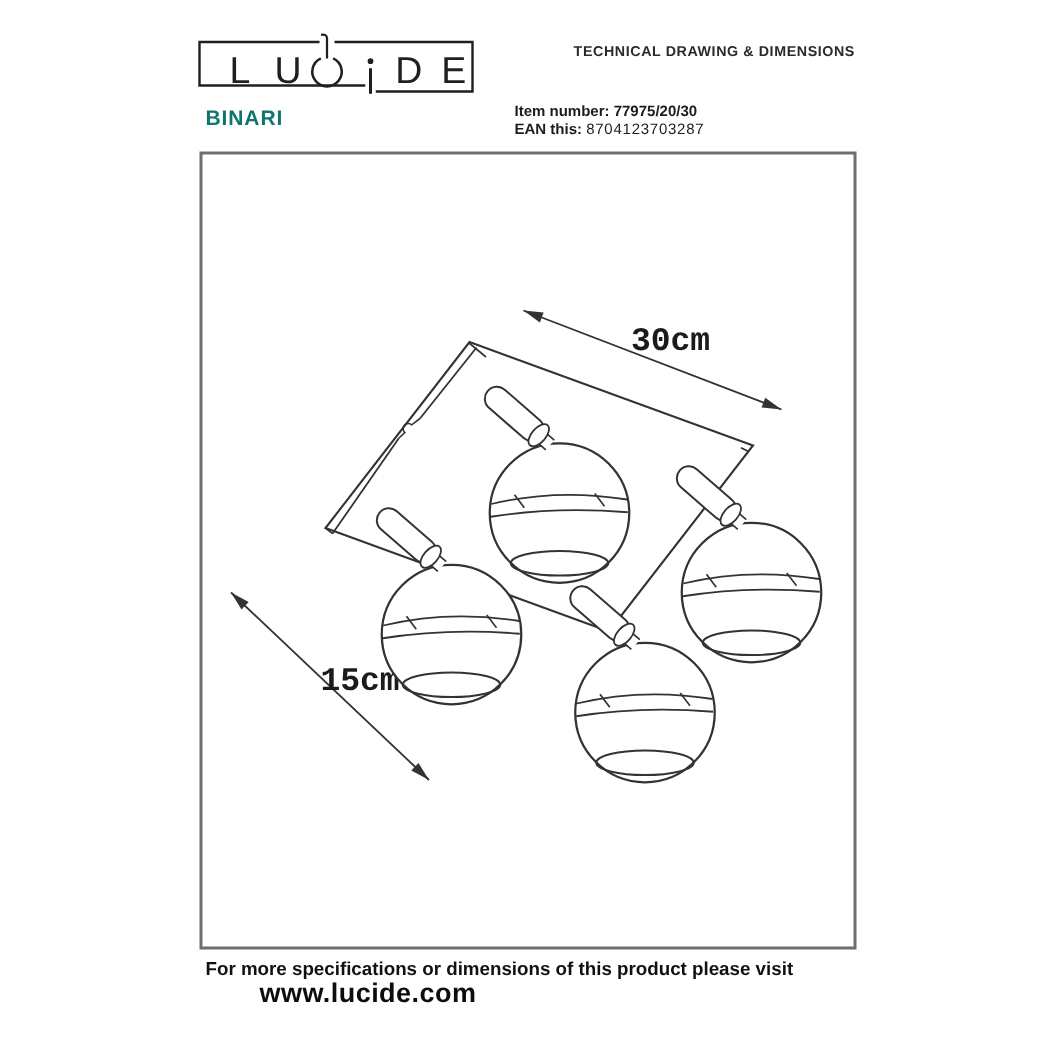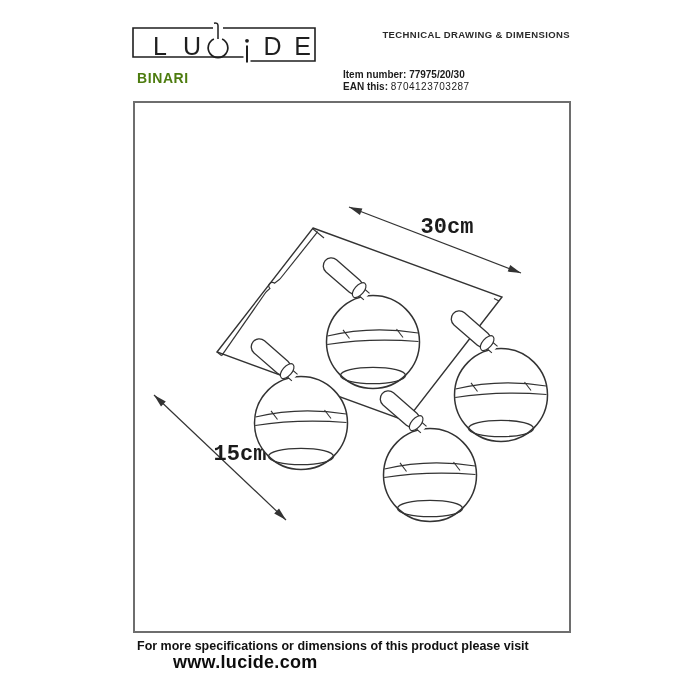--- a/index.html
+++ b/index.html
@@ -3,21 +3,21 @@
 <meta charset="utf-8">
 <style>
   html,body{margin:0;padding:0;background:#fff;}
   body{width:700px;height:700px;position:relative;overflow:hidden;
        font-family:"Liberation Sans",sans-serif;color:#1a1a1a;}
   .abs{position:absolute;}
   #drawing-svg{position:absolute;left:0;top:0;width:700px;height:700px;}
   .header-title{top:29px;right:130px;font-size:9.5px;font-weight:600;
                 letter-spacing:.4px;color:#2a2a2a;text-align:center;}
   .product-name{left:137px;top:70px;font-size:14px;font-weight:700;
-                letter-spacing:.6px;color:#4d7c0f;}
+                letter-spacing:.6px;color:#0f766e;}
   .item-row{left:343px;font-size:10px;color:#1c1c1c;white-space:nowrap;}
   .item-row.r1{top:69px;}
   .item-row.r2{top:81px;}
   .item-row b{font-weight:700;}
   .item-val{font-weight:700;}
   .ean-val{font-weight:400;letter-spacing:.5px;}
   .footer1{left:137px;top:639px;font-size:12.5px;font-weight:700;color:#111;}
   .footer2{left:137px;top:652px;font-size:18px;font-weight:700;color:#0d0d0d;
            letter-spacing:.3px;margin-left:36px;}
   .dim-label{font-family:"Liberation Mono","DejaVu Sans Mono",monospace;

